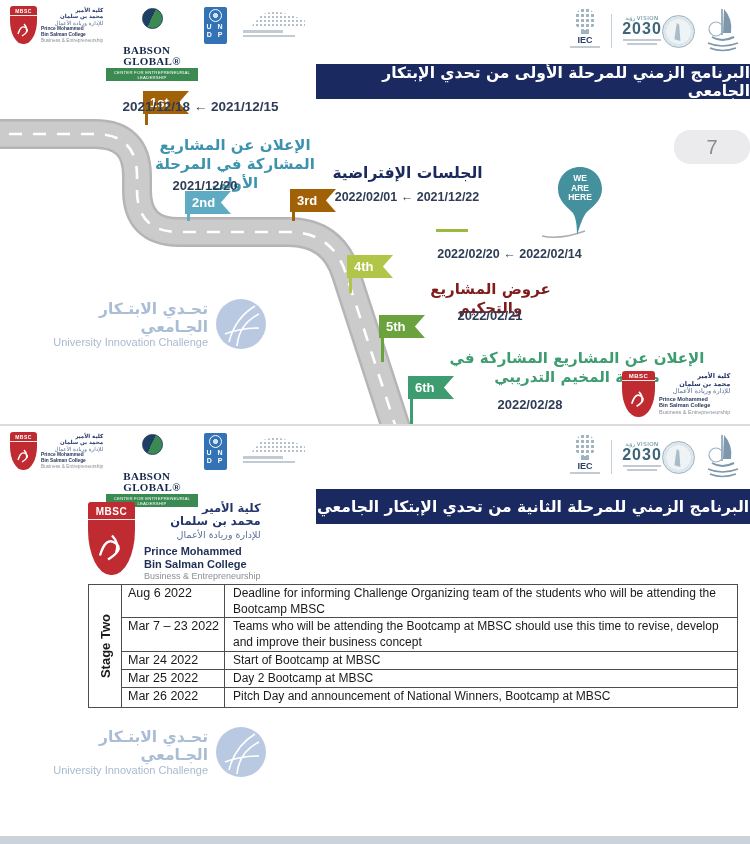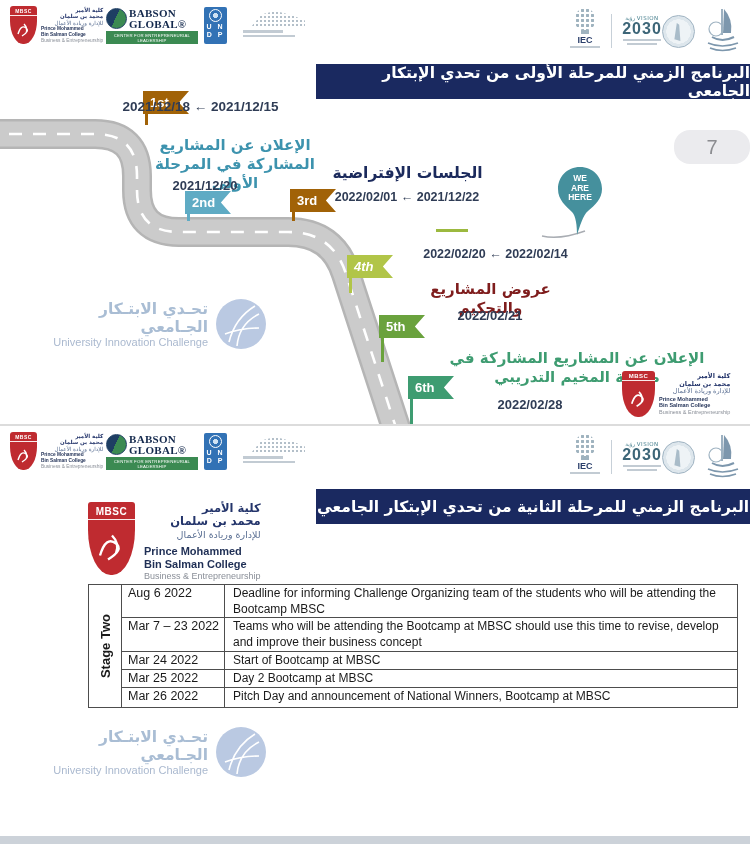--- a/index.html
+++ b/index.html
@@ -20,21 +20,21 @@
   .shield svg { flex:1; }
   .mbsc-text { display:flex; flex-direction:column; justify-content:center; }
   .mbsc-text .ar { color:#24356b; font-weight:bold; direction:rtl; }
   .mbsc-text .ar3 { color:#5a6f93; font-weight:normal; }
   .mbsc-text .en { font-family:"Liberation Sans",sans-serif; color:#1f2f55; font-weight:bold; }
   .mbsc-text .en3 { color:#8a8f98; font-weight:normal; }
   .logo-mbsc.sm .ar { font-size:5.5px; line-height:6.5px; }
   .logo-mbsc.sm .en { font-size:4.8px; line-height:5.6px; }
 
   .logo-babson { position:absolute; left:106px; top:4px; width:92px; }
-  .babson-row { display:flex; align-items:center; gap:2px; }
+  .babson-row { display:flex; align-items:center; gap:16px;flex-direction:column; }
   .babson-globe { width:21px; height:21px; border-radius:50%; background:linear-gradient(115deg,#1e3e63 46%,#3b8a52 46%); border:1px solid #1e3e63; }
   .babson-name { font-family:"Liberation Serif",serif; color:#14294d; font-weight:bold; font-size:11px; line-height:10.5px; letter-spacing:.3px; }
   .babson-bar { margin-top:2px; background:#3b8a52; color:#fff; font-family:"Liberation Sans",sans-serif; font-size:4.3px; text-align:center; padding:1.5px 0; letter-spacing:.2px; }
 
   .logo-undp { position:absolute; left:204px; top:3px; width:23px; height:37px; background:#3272b5; border-radius:2px; display:flex; flex-direction:column; align-items:center; color:#fff; }
   .undp-emblem { width:13px; height:13px; margin-top:2px; border:1.2px solid #fff; border-radius:50%; background:radial-gradient(circle at 50% 50%, #cfe2f3 30%, #3272b5 31%); }
   .undp-letters { font-family:"Liberation Sans",sans-serif; font-weight:bold; font-size:7px; line-height:8px; letter-spacing:2px; text-align:center; margin-top:1px; }
 
   .logo-ministry { position:absolute; left:243px; top:7px; width:72px; height:36px; }
   .min-dots { width:54px; height:16px; margin-left:8px; background-image:radial-gradient(#b3bfc9 1px, transparent 1.2px); background-size:4px 4px; clip-path:polygon(0 100%,20% 20%,45% 0,75% 25%,100% 60%,100% 100%); }
@@ -64,34 +64,34 @@
   #slide1 .title-bar { top:64px; }
   #slide2 .title-bar { top:63px; }
 
   .page-bubble { position:absolute; left:674px; top:130px; width:76px; height:34px; background:#ebebee; border-radius:16px; display:flex; align-items:center; justify-content:center; font-family:"Liberation Sans",sans-serif; font-size:20px; color:#8b8c90; }
 
   
   .road-svg { position:absolute; left:0; top:0; width:750px; height:424px; }
   .flag { position:absolute; width:46px; height:23px; clip-path:polygon(0 0,100% 0,78% 50%,100% 100%,0 100%); color:#fff; font-family:"Liberation Sans",sans-serif; font-weight:bold; font-size:13px; display:flex; align-items:center; padding-left:7px; }
   .pole { position:absolute; width:3px; }
   .f1,.p1 { background:#a16207; } .f2,.p2 { background:#5fabc4;margin-left:24px; } .f3,.p3 { background:#a16207; }
-  .f4,.p4 { background:#b1c548;font-style:italic; } .f5,.p5 { background:#6aa23d; } .f6,.p6 { background:#3e9c71; }
+  .f4,.p4 { background:#b1c548; } .f5,.p5 { background:#6aa23d; } .f6,.p6 { background:#3e9c71; }
 
   
   .m-title { position:absolute; direction:rtl; text-align:center; font-weight:bold; font-size:15px; line-height:19px; }
   .m-date { position:absolute; text-align:center; font-size:13px; font-weight:600; color:#2f3c55; font-family:"Liberation Sans",sans-serif; }
   .c-teal { color:#3d93ae; } .c-navy { color:#1b2a5c; } .c-lime { color:#9cb93f; } .c-green { color:#7f1d1d; } .c-sea { color:#3e9c71; }
   .m1t { left:88px; top:56px; width:225px; }
   .m1d { left:88px; top:99px; width:225px; font-size:13.5px; }
   .m2t { left:130px; top:136px; width:210px; }
   .m2d { left:150px; top:178px; width:110px; }
   .m3t { left:330px; top:164px; width:155px; font-size:15.5px; }
   .m3d { left:322px; top:190px; width:170px; font-size:12.5px; }
   .m4t { left:450px; top:219px; width:262px; }
-  .m4d { left:388px; top:247px; width:215px; font-size:12.5px; }
+  .m4d { left:402px; top:247px; width:215px; font-size:12.5px; }
   .m5t { left:398px; top:280px; width:185px; }
   .m5d { left:420px; top:308px; width:140px; }
   .m6t { left:438px; top:349px; width:278px; }
   .m6d { left:455px; top:397px; width:150px; }
   .m4-dash { position:absolute; left:436px; top:229px; width:32px; height:3px; background:#9cb93f; }
 
   
   .pin { position:absolute; left:556px; top:166px; width:48px; height:74px; }
   .pin-text { position:absolute; left:0; top:8px; width:48px; text-align:center; color:#fff; font-family:"Liberation Sans",sans-serif; font-weight:bold; font-size:8.5px; line-height:9.5px; }
 

